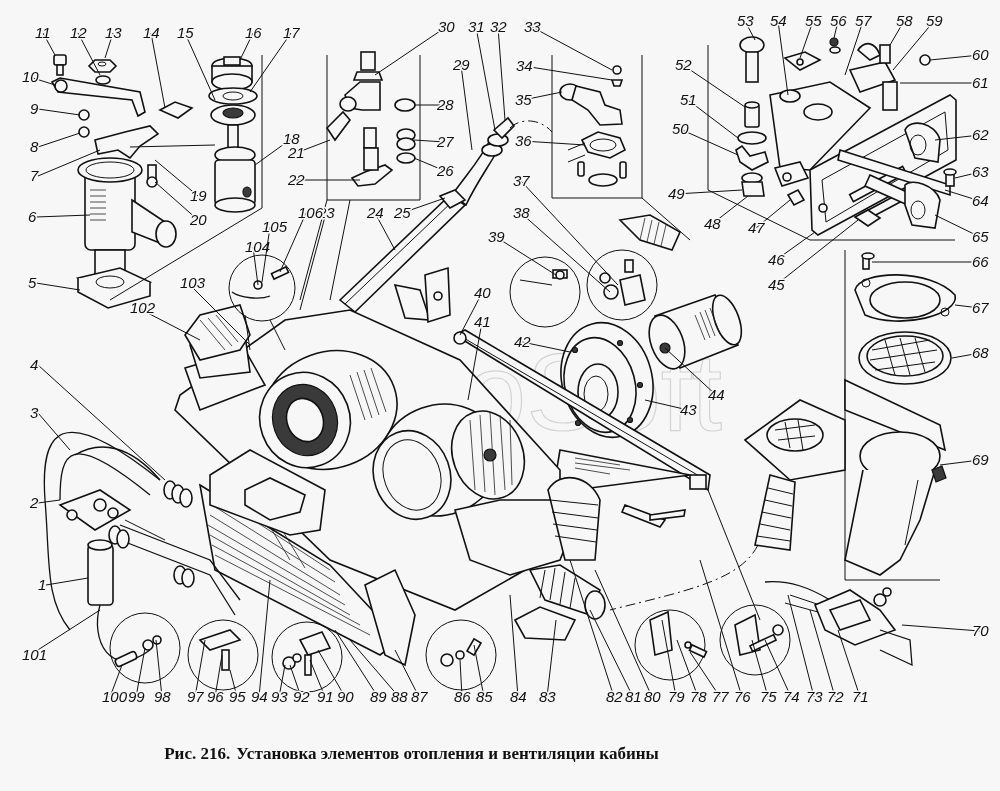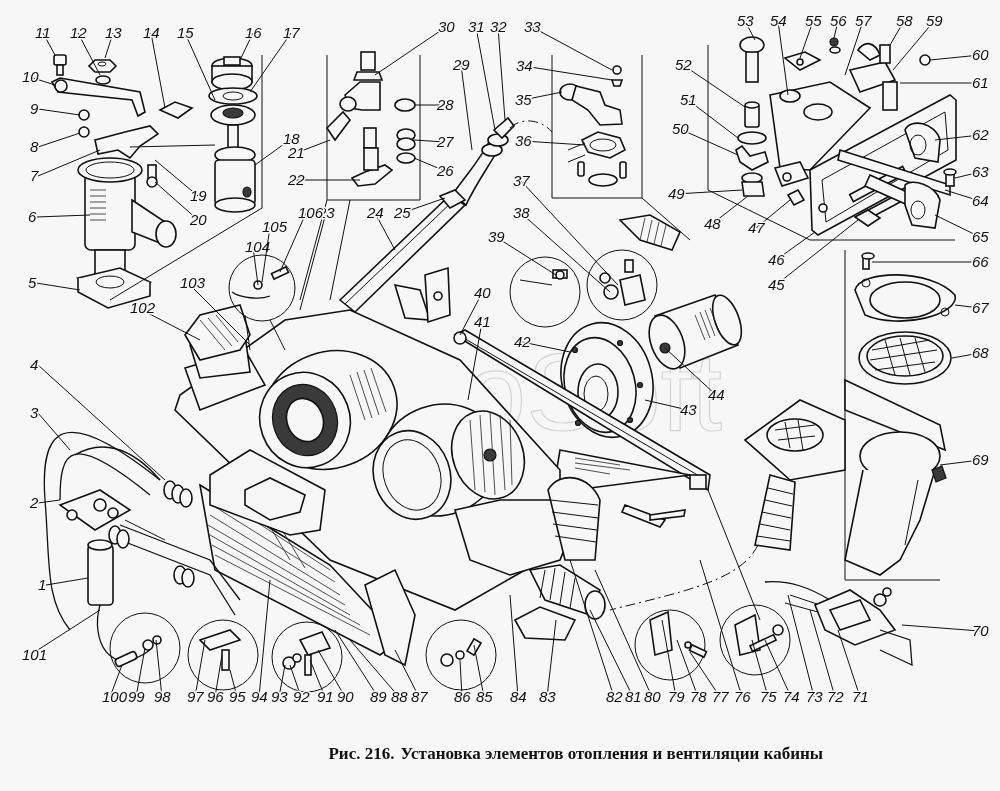--- a/index.html
+++ b/index.html
@@ -10,21 +10,21 @@
   #figure .thin { stroke: #111; stroke-width: 1; fill: none; }
   #figure .part { stroke: #111; stroke-width: 1.6; fill: #f7f7f7; }
   #figure .dark { stroke: #111; stroke-width: 1.2; fill: #3a3a3a; }
   #figure .hatch { stroke: #222; stroke-width: 0.8; }
   #figure .dash { stroke: #111; stroke-width: 1; fill: none; stroke-dasharray: 10 4 2 4; }
   #figure .callout-text { font-family: "Liberation Sans", sans-serif; font-style: italic;
       font-size: 15px; fill: #111; }
   #figure .leader { stroke: #111; stroke-width: 1; }
   #figure .watermark { font-family: "Liberation Sans", sans-serif; font-size: 110px;
       fill: none; stroke: #bbb; stroke-width: 1.2; opacity: 0.6; }
-  #caption { position: absolute; left: 0; top: 744px; width: 823px; text-align: right;
+  #caption { position: absolute; left: 0; top: 744px; width: 823px; text-align: center;
       font-family: "Liberation Serif", serif; font-weight: bold; font-size: 17px; color: #111; }
   #caption .fig-no { margin-right: 6px; }
 </style>
 </head>
 <body>
 
 <svg id="figure" viewBox="0 0 1000 735" xmlns="http://www.w3.org/2000/svg">
 
   <text class="watermark" x="300" y="430">AutoSoft</text>
 

